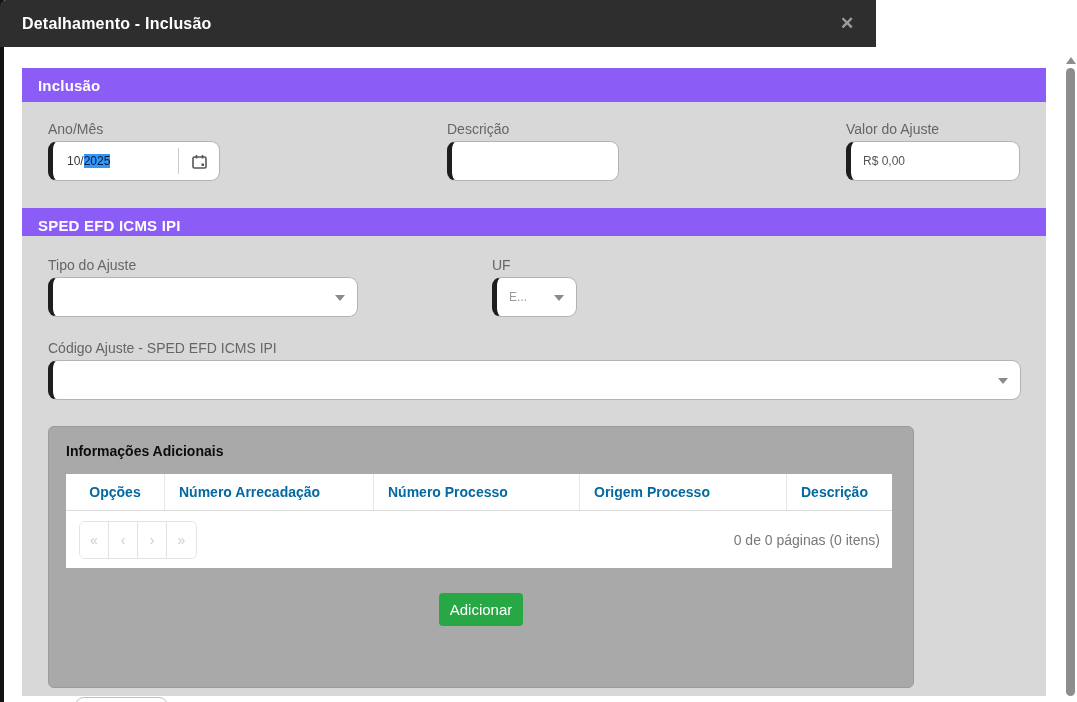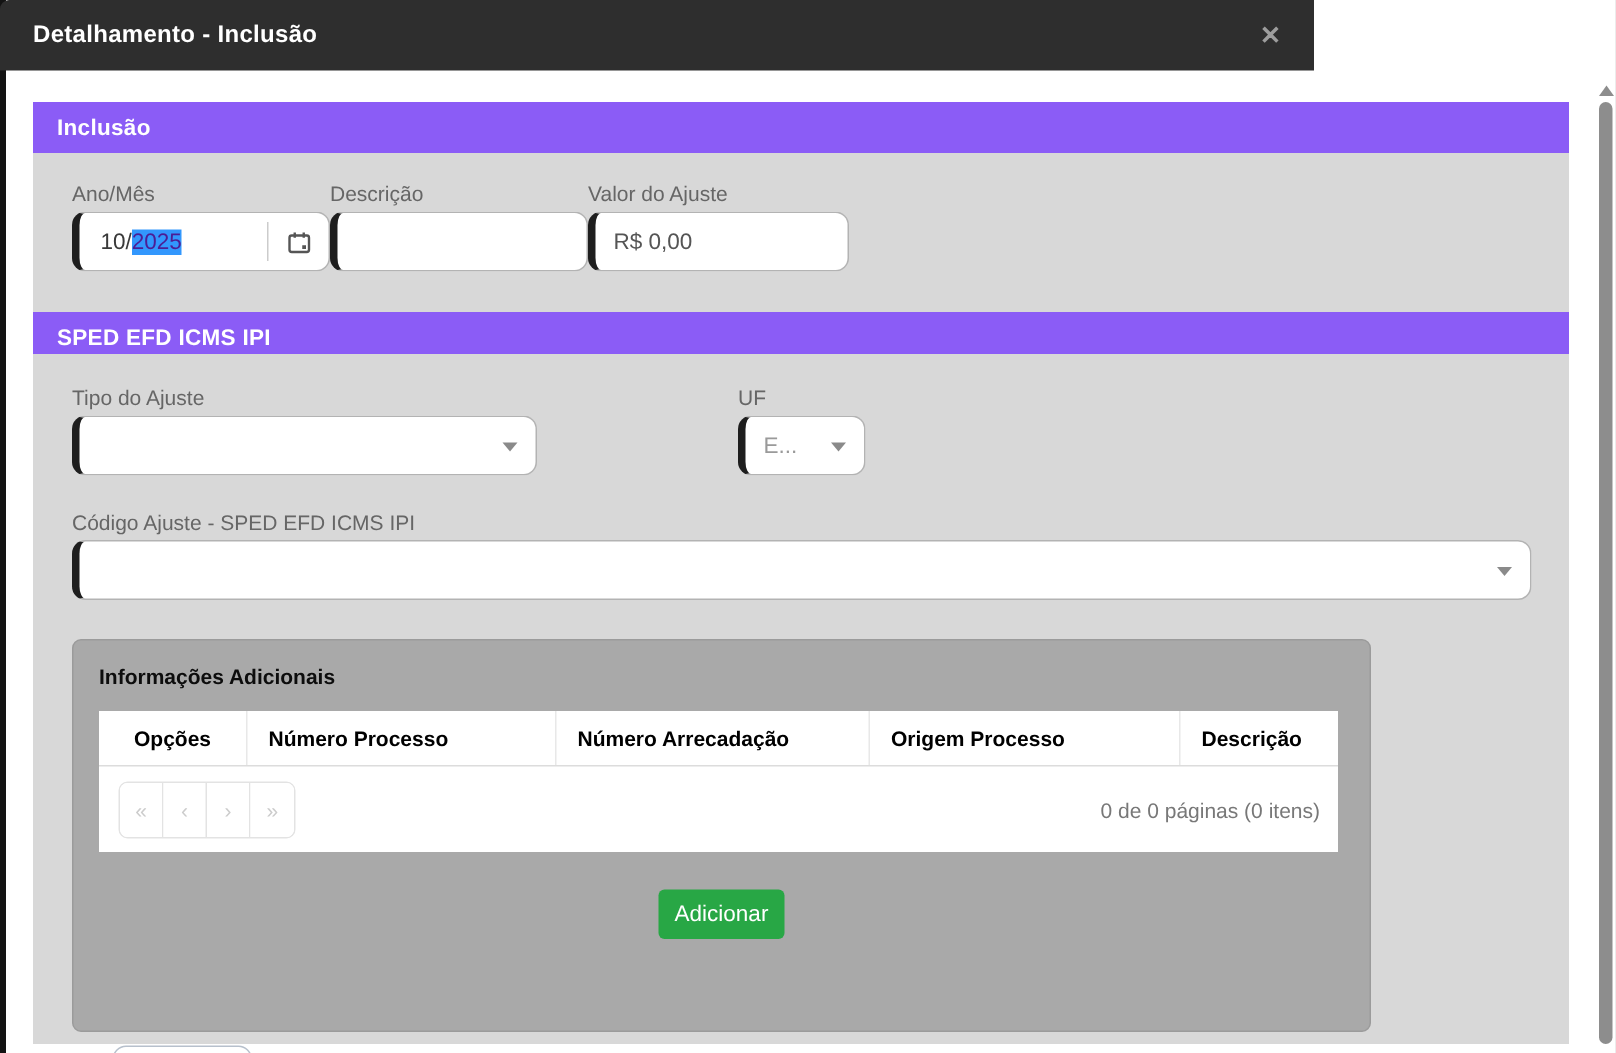--- a/index.html
+++ b/index.html
@@ -36,38 +36,38 @@
 
   
   .content { position:absolute; left:22px; top:47px; width:1024px; }
 
   .section-bar {
     height:34px; background:#8b5cf6; color:#ffffff;
     font-size:15px; font-weight:bold; display:flex; align-items:center;
     padding-left:16px; letter-spacing:.2px;
   }
   .bar-1 { position:absolute; top:21px; width:1024px; }
-  .gray-1 { position:absolute; top:55px; width:1024px; height:106px; background:#d8d8d8; padding:19px 26px 0 26px; display:flex; }
+  .gray-1 { position:absolute; top:55px; width:1024px; height:106px; background:#d8d8d8; padding:19px 26px 0 26px; display:flex; justify-content:space-between; }
   .bar-2 { position:absolute; top:161px; width:1024px; }
   .gray-2 { position:absolute; top:189px; width:1024px; height:460px; background:#d8d8d8; }
 
   .field-label { font-size:14px; color:#666666; margin-bottom:4px; }
 
   .input {
     background:#ffffff; border:1px solid #b3b3b3; border-left:5px solid #1e1e1e;
     border-radius:9px; height:40px; display:flex; align-items:center;
-    font-size:15px; color:#3a3a3a; padding-left:12px; cursor:text;
+    font-size:12px; color:#3a3a3a; padding-left:12px; cursor:text;
   }
   .w-date { width:172px; }
   .w-desc { width:172px; }
   .w-valor { width:174px; }
   .muted-value { color:#555555; }
   .placeholder-value { color:#9a9a9a; }
 
-  .selection { background:#3297fd; color:#4c1d95; }
+  .selection { background:#3297fd; color:#0f172a; }
 
   .date-input { padding-left:0; }
   .date-value { flex:1; display:flex; align-items:center; padding-left:14px; }
   .date-divider { width:1px; height:26px; background:#cccccc; }
   .date-cal { width:40px; display:flex; align-items:center; justify-content:center; cursor:pointer; }
 
   .dropdown { cursor:pointer; position:relative; padding-right:28px; }
   .caret {
     position:absolute; right:12px; top:17px; width:0; height:0;
     border-left:5px solid transparent; border-right:5px solid transparent;
@@ -82,21 +82,21 @@
 
   
   .panel {
     position:absolute; left:26px; top:190px; width:866px; height:262px;
     background:#a9a9a9; border:1px solid #9b9b9b; border-radius:6px;
   }
   .panel-title { height:47px; display:flex; align-items:center; padding-left:17px; font-size:14px; font-weight:bold; color:#0d0d0d; }
   .grid { margin:0 21px 0 17px; background:#ffffff; }
   .grid-head { display:flex; height:37px; border-bottom:1px solid #dcdcdc; }
   .th {
-    font-size:14px; font-weight:bold; color:#000000; display:flex; align-items:center;
+    font-size:14px; font-weight:bold; color:#0369a1; display:flex; align-items:center;
     padding-left:14px; border-right:1px solid #e8e8e8; cursor:pointer; overflow:hidden; white-space:nowrap;
   }
   .th.c0 { width:99px; justify-content:center; padding-left:0; }
   .th.c1 { width:209px; }
   .th.c2 { width:206px; }
   .th.c3 { width:207px; }
   .th.c4 { flex:1; border-right:none; }
   .grid-empty-row { height:40px; display:flex; align-items:center; padding-left:14px; font-size:15px; color:#333333; border-bottom:1px solid #e8e8e8; }
   .grid-pager { height:57px; display:flex; align-items:center; justify-content:space-between; padding:0 12px 0 13px; }
   .pager-group { display:flex; border:1px solid #e3e3e3; border-radius:6px; overflow:hidden; background:#ffffff; }
@@ -195,22 +195,22 @@
       <span></span>
       <span class="caret"></span>
     </div>
 
     <div class="panel">
       <div class="panel-title">Informações Adicionais</div>
 
       <div class="grid">
         <div class="grid-head">
           <div class="th c0">Opções</div>
+          <div class="th c1">Número Arrecadação</div>
           <div class="th c2">Número Processo</div>
-          <div class="th c1">Número Arrecadação</div>
           <div class="th c3">Origem Processo</div>
           <div class="th c4">Descrição</div>
         </div>
         <div class="grid-pager">
           <div class="pager-group">
             <div class="pager-btn">«</div>
             <div class="pager-btn">‹</div>
             <div class="pager-btn">›</div>
             <div class="pager-btn">»</div>
           </div>

